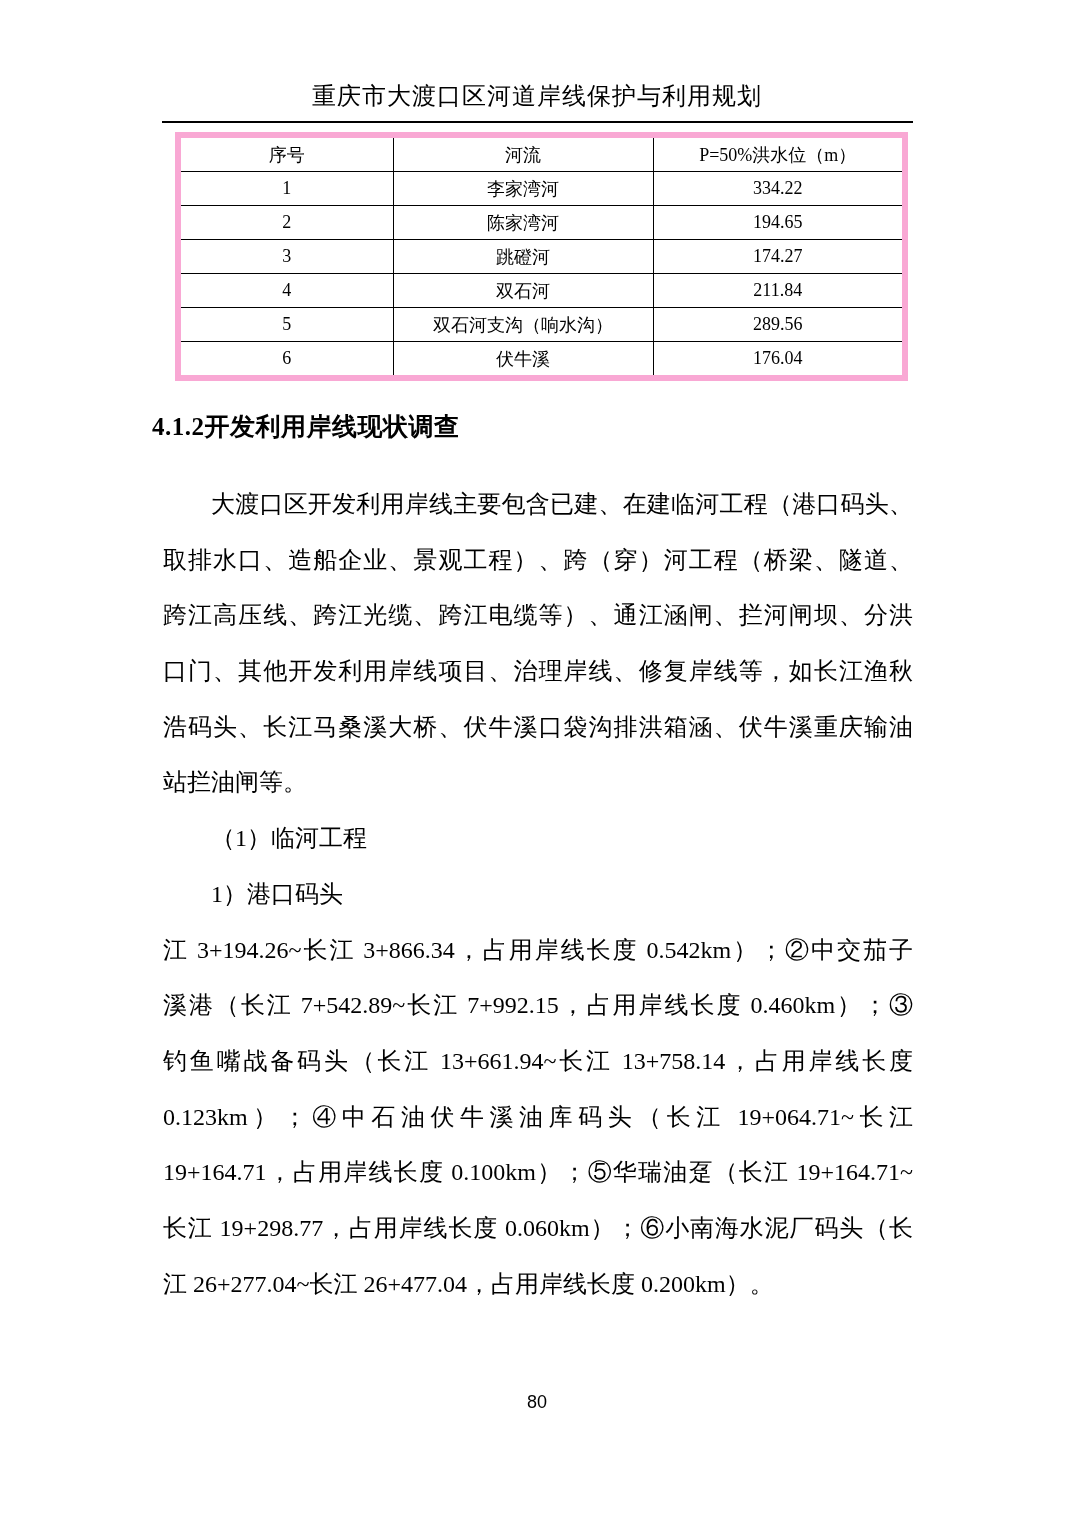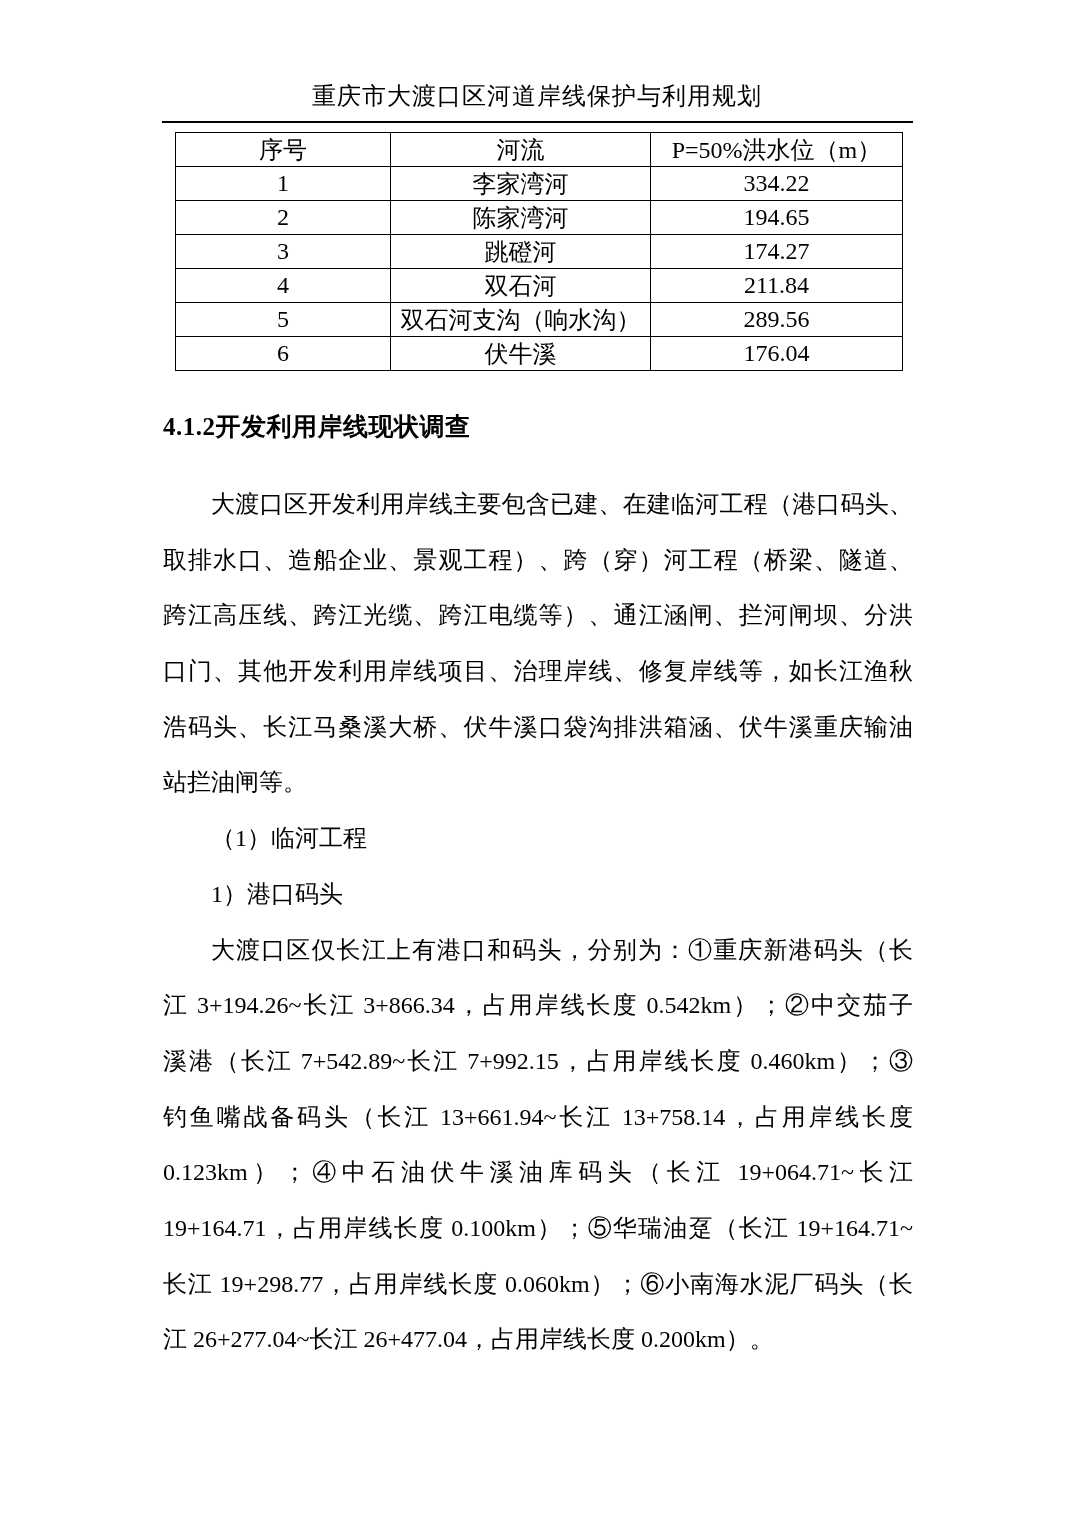--- a/index.html
+++ b/index.html
@@ -30,39 +30,39 @@
     border-top: 2px solid #000000;
   }
 
   
   .flood-table {
     position: absolute;
     top: 132px; left: 175px;
     width: 727px;
     border-collapse: collapse;
     table-layout: fixed;
-    border: 1px solid #f9a8d4;
-    font-size: 24px;
+    border: 6px solid #f9a8d4;
+    font-size: 18px;
     text-align: center;
   }
   .flood-table th, .flood-table td {
     border: 1px solid #000000;
     height: 33px;
     padding: 0;
     font-weight: normal;
     vertical-align: middle;
   }
   .col-no { width: 215px; }
   .col-river { width: 260px; }
   .col-level { width: 252px; }
 
   
   .section-heading {
     position: absolute;
-    top: 410px; left: 163px;
+    top: 410px; left: 152px;
     margin: 0;
     font-size: 25px;
     line-height: 34px;
     font-weight: bold;
     letter-spacing: 0.5px;
   }
 
   
   .body-text {
     position: absolute;
@@ -151,24 +151,24 @@
     <div class="line indent">大渡口区开发利用岸线主要包含已建、在建临河工程（港口码头、</div>
     <div class="line">取排水口、造船企业、景观工程）、跨（穿）河工程（桥梁、隧道、</div>
     <div class="line">跨江高压线、跨江光缆、跨江电缆等）、通江涵闸、拦河闸坝、分洪</div>
     <div class="line">口门、其他开发利用岸线项目、治理岸线、修复岸线等，如长江渔秋</div>
     <div class="line">浩码头、长江马桑溪大桥、伏牛溪口袋沟排洪箱涵、伏牛溪重庆输油</div>
     <div class="line no-stretch">站拦油闸等。</div>
 
     <div class="line indent no-stretch">（1）临河工程</div>
     <div class="line indent no-stretch">1）港口码头</div>
 
-    <div class="line indent">大渡口区仅长江上有港口和码头，分别为：①重庆新港码头（长</div>
     <div class="line">江 3+194.26~长江 3+866.34，占用岸线长度 0.542km）；②中交茄子</div>
     <div class="line">溪港（长江 7+542.89~长江 7+992.15，占用岸线长度 0.460km）；③</div>
     <div class="line">钓鱼嘴战备码头（长江 13+661.94~长江 13+758.14，占用岸线长度</div>
     <div class="line">0.123km）；④中石油伏牛溪油库码头（长江 19+064.71~长江</div>
     <div class="line">19+164.71，占用岸线长度 0.100km）；⑤华瑞油趸（长江 19+164.71~</div>
     <div class="line">长江 19+298.77，占用岸线长度 0.060km）；⑥小南海水泥厂码头（长</div>
     <div class="line no-stretch">江 26+277.04~长江 26+477.04，占用岸线长度 0.200km）。</div>
   </div>
 
+  <div class="page-number">80</div>
 
 </div>
 
 </body></html>

